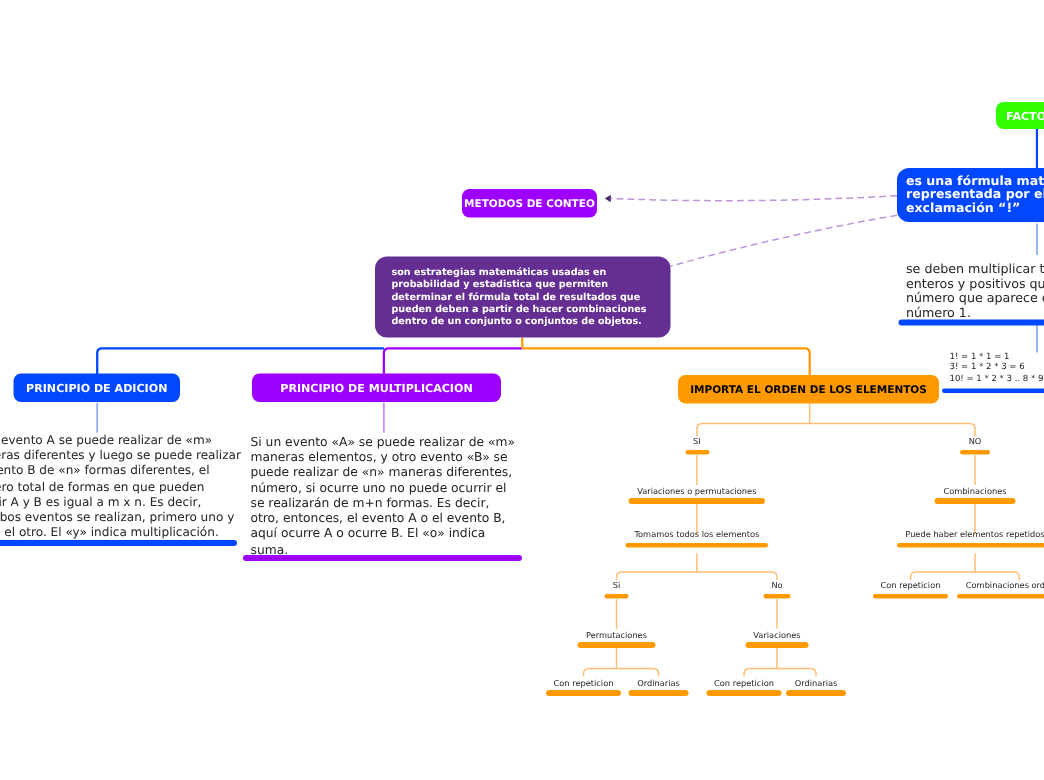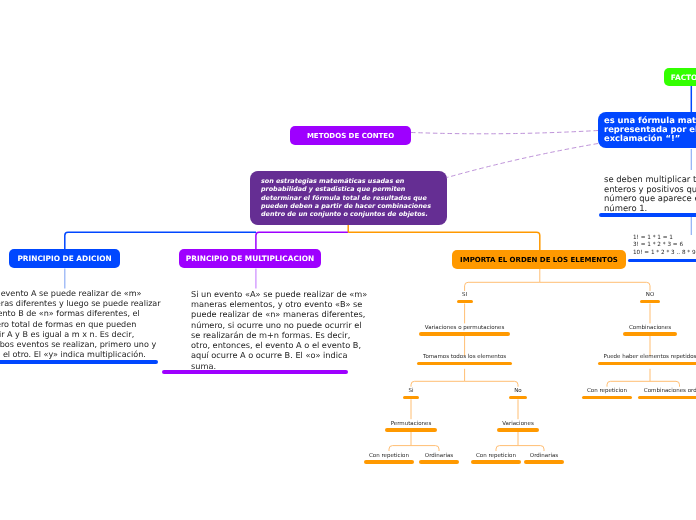--- a/index.html
+++ b/index.html
@@ -56,26 +56,26 @@
     <path d="M518.0 399.3 L518.0 419.2" stroke="#FFBE73" stroke-width="1" fill="none"></path>
     <path d="M411.0 431.8 L411.0 445.6" stroke="#FFBE73" stroke-width="1" fill="none"></path>
     <path d="M411.0 445.6 L392.5 445.6 Q389.0 445.6 389.0 449.1 L389.0 451.0" stroke="#FFBE73" stroke-width="1" fill="none"></path>
     <path d="M411.0 445.6 L435.5 445.6 Q439.0 445.6 439.0 449.1 L439.0 451.0" stroke="#FFBE73" stroke-width="1" fill="none"></path>
     <path d="M518.0 431.8 L518.0 445.6" stroke="#FFBE73" stroke-width="1" fill="none"></path>
     <path d="M518.0 445.6 L499.5 445.6 Q496.0 445.6 496.0 449.1 L496.0 451.0" stroke="#FFBE73" stroke-width="1" fill="none"></path>
     <path d="M518.0 445.6 L540.5 445.6 Q544.0 445.6 544.0 449.1 L544.0 451.0" stroke="#FFBE73" stroke-width="1" fill="none"></path>
 </svg>
 
   <div class="pill" style="left:664px;top:68.4px;width:59px;height:18px;background:#33FF00;color:#fff;font-size:7.4px;">FACTORIAL</div>
-  <div class="pill" style="left:290px;top:126px;width:121px;height:19px;background:#9E00FF;color:#fff;font-size:7.0px;">METODOS DE CONTEO</div>
+  <div class="pill" style="left:308px;top:126px;width:90px;height:19px;background:#9E00FF;color:#fff;font-size:7.0px;">METODOS DE CONTEO</div>
   <div class="pill" style="left:9px;top:249px;width:111px;height:19px;background:#0047FF;color:#fff;font-size:7.4px;">PRINCIPIO DE ADICION</div>
-  <div class="pill" style="left:179px;top:249px;width:142px;height:19px;background:#9E00FF;color:#fff;font-size:7.4px;">PRINCIPIO DE MULTIPLICACION</div>
+  <div class="pill" style="left:168px;top:249px;width:166px;height:19px;background:#9E00FF;color:#fff;font-size:7.4px;">PRINCIPIO DE MULTIPLICACION</div>
   <div class="pill" style="left:452px;top:250px;width:174px;height:19px;background:#FF9900;color:#000;font-size:7.0px;">IMPORTA EL ORDEN DE LOS ELEMENTOS</div>
 
-  <div class="cardbox" style="left:250px;top:171px;width:197px;height:54px;background:#652E93;padding:6px 11px;font-size:6.4px;line-height:8.25px;font-style:italic;">
+  <div class="cardbox" style="left:250px;top:171px;width:197px;height:54px;background:#652E93;padding:6px 11px;font-size:6.4px;line-height:8.25px;">
     <div>son estrategias matemáticas usadas en</div>
     <div>probabilidad y estadistica que permiten</div>
     <div>determinar el fórmula total de resultados que</div>
     <div>pueden deben a partir de hacer combinaciones</div>
     <div>dentro de un conjunto o conjuntos de objetos.</div>
   </div>
 
   <div class="cardbox" style="left:597.5px;top:111.6px;width:170px;height:36px;background:#0047FF;padding:4px 6.5px;font-size:8.4px;line-height:9.4px;">
     <div>es una fórmula matemática</div>
     <div>representada por el signo de</div>
@@ -86,21 +86,21 @@
     <div>Si un evento A se puede realizar de «m»</div>
     <div>maneras diferentes y luego se puede realizar</div>
     <div>el evento B de «n» formas diferentes, el</div>
     <div>número total de formas en que pueden</div>
     <div>ocurrir A y B es igual a m x n. Es decir,</div>
     <div>si ambos eventos se realizan, primero uno y</div>
     <div>luego el otro. El «y» indica multiplicación.</div>
   </div>
   <div class="hbar" style="left:-12px;top:360px;width:170px;height:3.5px;background:#0047FF;"></div>
 
-  <div class="para" style="left:167px;top:288.8px;font-size:8.2px;line-height:10.25px;margin-left:24px;">
+  <div class="para" style="left:167px;top:288.8px;font-size:8.2px;line-height:10.25px;">
     <div>Si un evento «A» se puede realizar de «m»</div>
     <div>maneras elementos, y otro evento «B» se</div>
     <div>puede realizar de «n» maneras diferentes,</div>
     <div>número, si ocurre uno no puede ocurrir el</div>
     <div>se realizarán de m+n formas. Es decir,</div>
     <div>otro, entonces, el evento A o el evento B,</div>
     <div>aquí ocurre A o ocurre B. El «o» indica</div>
     <div>suma.</div>
   </div>
   <div class="hbar" style="left:162.3px;top:370px;width:186px;height:3.5px;background:#9E00FF;"></div>

